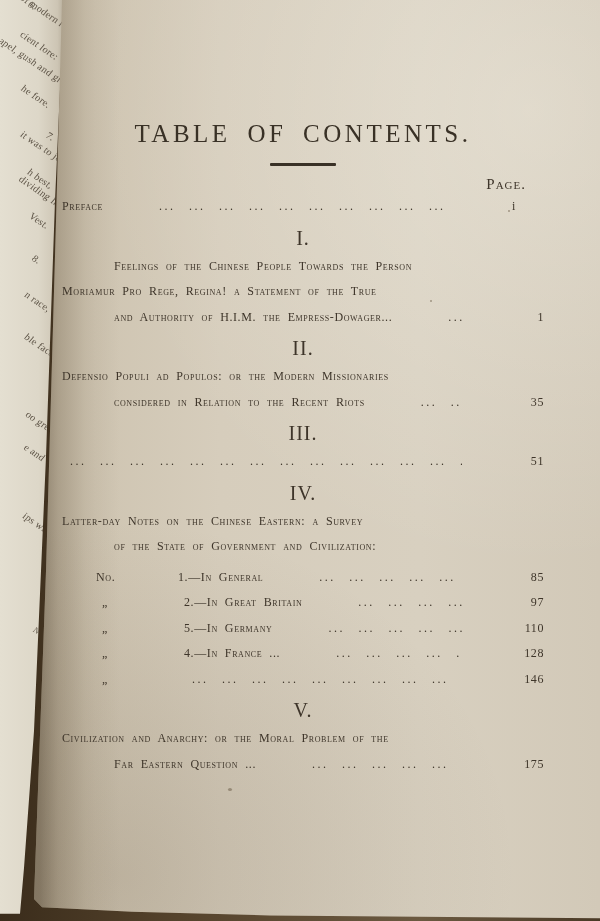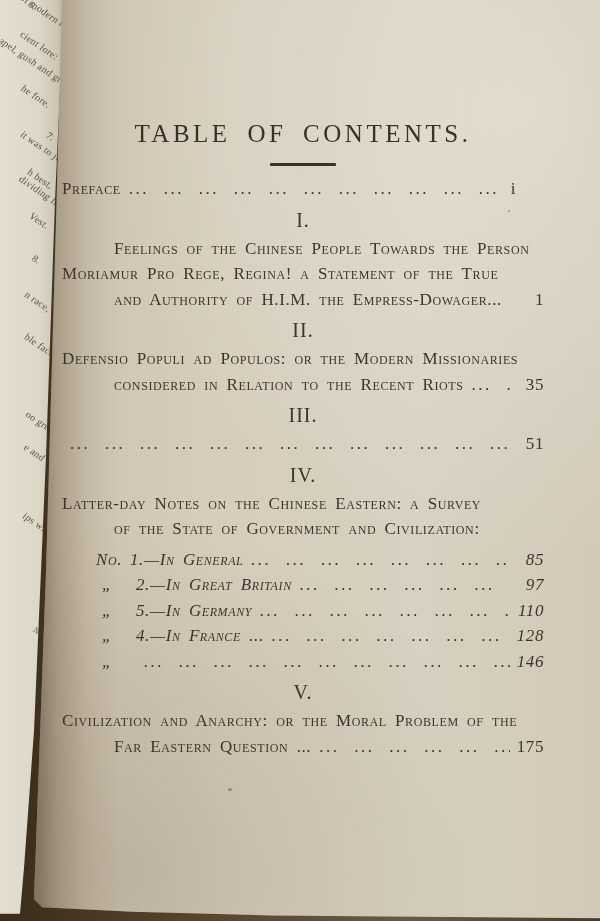--- a/index.html
+++ b/index.html
@@ -23,30 +23,30 @@
       radial-gradient(120% 70% at 20% 95%, rgba(96,80,58,.18) 0%, rgba(96,80,58,0) 55%),
       linear-gradient(90deg,#a99d87 0px,#c2b7a2 45px,#cfc5b2 95px,#d6cdbc 220px,#d8d0c0 420px,#d2c9b8 600px);}
   .main-page::before{content:"";position:absolute;inset:0;pointer-events:none;
     background:linear-gradient(90deg,rgba(58,44,26,.38) 40px,rgba(78,62,40,.22) 58px,rgba(110,94,68,.10) 85px,rgba(0,0,0,0) 120px);}
 
   
   .content{position:absolute;left:62px;top:0;width:482px;padding-top:120px;color:#3e352a;}
   .toc-title{font-size:25px;letter-spacing:3.5px;word-spacing:7px;text-align:center;color:#393126;}
   .title-rule{width:66px;height:3px;background:#393126;margin:15px auto 10px auto;border-radius:1px;}
   .page-col{font-variant:small-caps;font-size:15px;letter-spacing:1px;text-align:right;padding-right:18px;height:18px;}
-  .line{display:flex;align-items:baseline;font-variant:small-caps;font-size:17px;
-        letter-spacing:.6px;word-spacing:3.5px;line-height:25.5px;color:#3e352a;}
+  .line{display:flex;align-items:baseline;font-variant:small-caps;font-size:12px;
+        letter-spacing:.6px;word-spacing:3.5px;line-height:25.5px;color:#3e352a;gap:48px;}
   .line .lbl{white-space:nowrap;}
   .indent{padding-left:52px;}
   .lead{flex:1 1 0;overflow:hidden;white-space:nowrap;letter-spacing:2.5px;word-spacing:8px;
         margin:0 6px 0 8px;min-width:0;}
   .pnum{font-variant:normal;min-width:28px;text-align:right;white-space:nowrap;}
   .pnum.roman{padding-right:28px;min-width:0;}
   .sec-num{text-align:center;font-size:20px;letter-spacing:1px;margin:7px 0 4px 0;color:#3e352a;}
-  .sub{padding-left:34px;font-style:italic;}
+  .sub{padding-left:34px;}
   .sub .pre{display:inline-block;width:34px;white-space:nowrap;}
   .speck{position:absolute;border-radius:50%;background:#6d5f4a;opacity:.55;}
 </style>
 </head>
 <body>
 
 <div id="shot">
 
   <div class="left-page">
     <span class="frag" style="top:2px;right:34px">6.</span>
@@ -72,20 +72,21 @@
   <div class="main-page">
     <div class="speck" style="left:228px;top:788px;width:4px;height:3px"></div>
     <div class="speck" style="left:430px;top:300px;width:2px;height:2px"></div>
     <div class="speck" style="left:508px;top:210px;width:2px;height:2px"></div>
 
     <div class="content">
 
       <div class="toc-title">TABLE OF CONTENTS.</div>
       <div class="title-rule"></div>
 
+      <div class="page-col">Page.</div>
 
       <div class="line">
         <span class="lbl">Preface</span>
         <span class="lead">... ... ... ... ... ... ... ... ... ... ... ... ... ... ... ... ... ...</span>
         <span class="pnum roman">i</span>
       </div>
 
       <div class="sec-num">I.</div>
       <div class="line indent">
         <span class="lbl">Feelings of the Chinese People Towards the Person</span>

